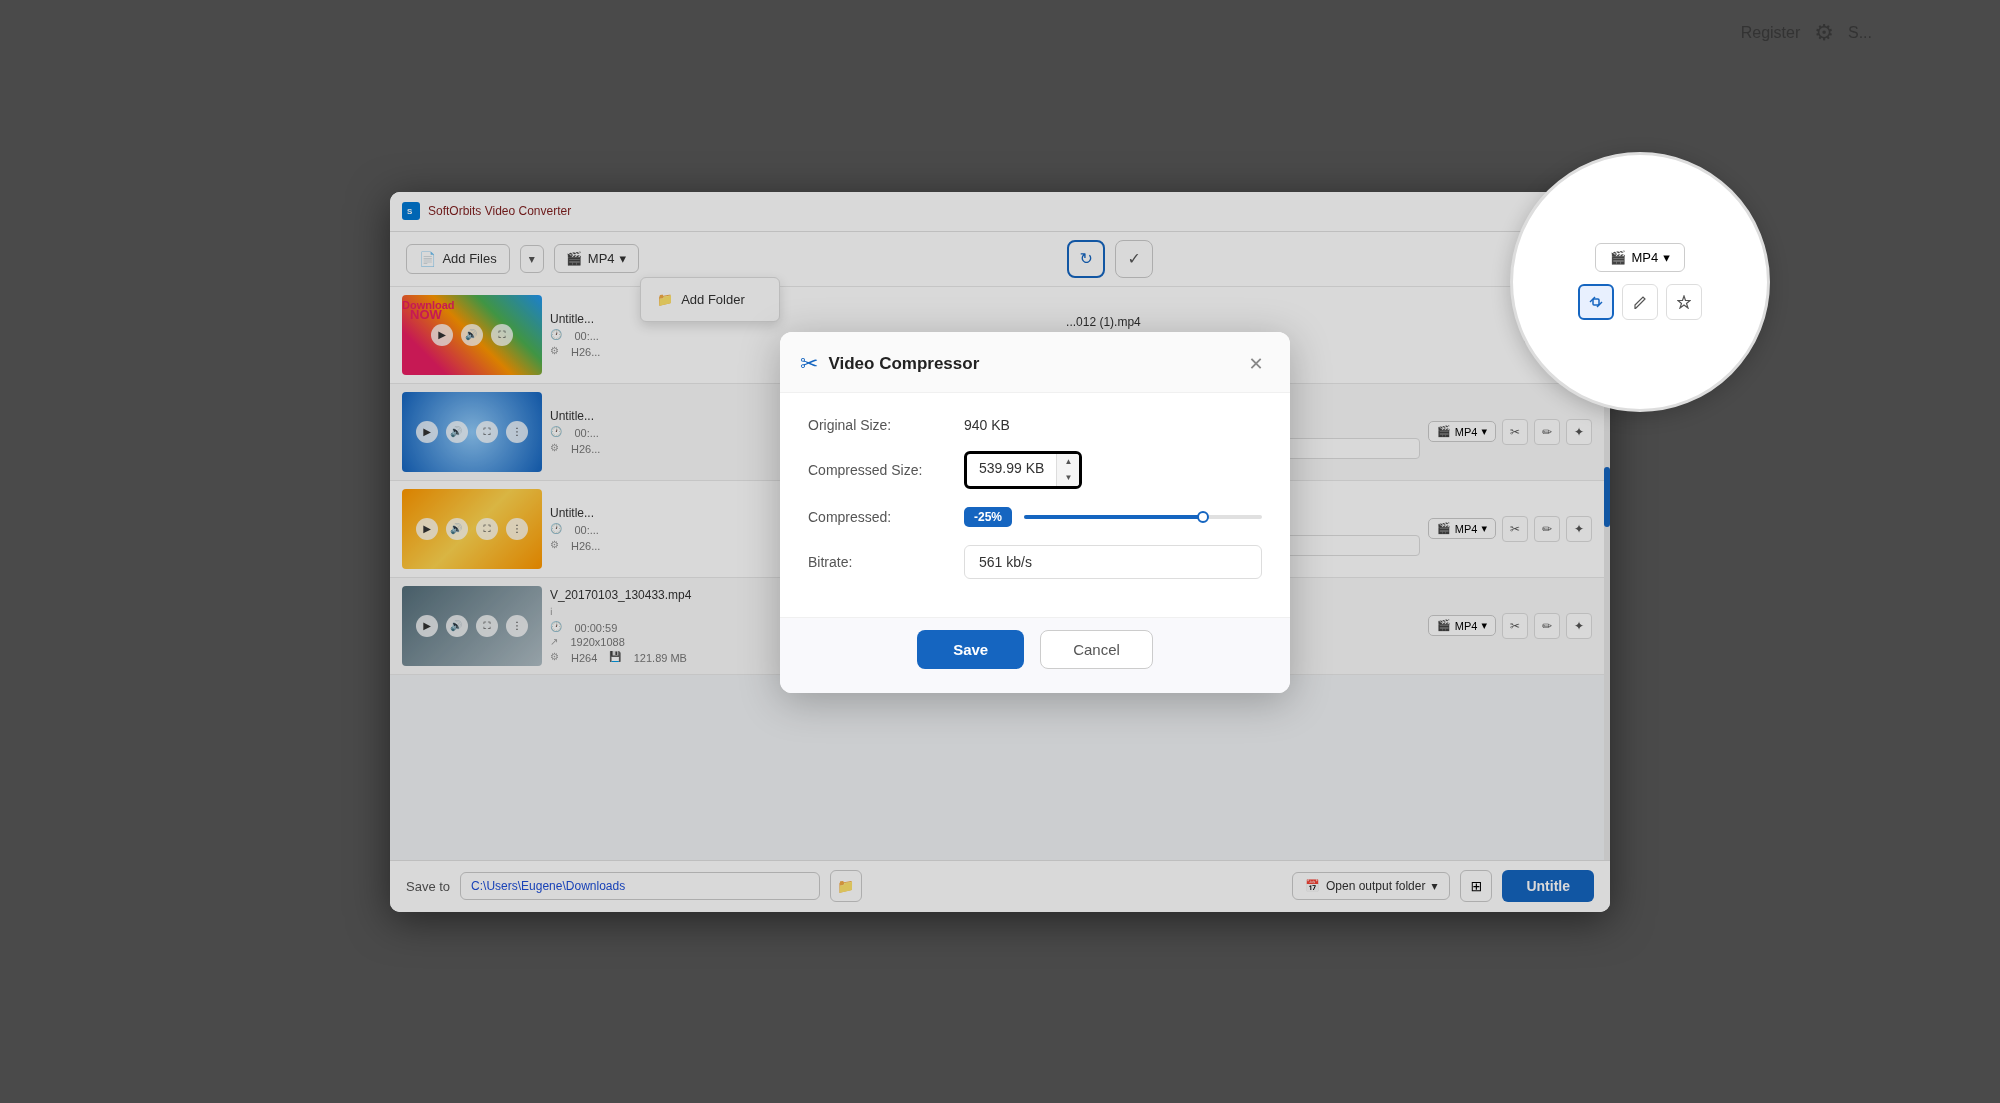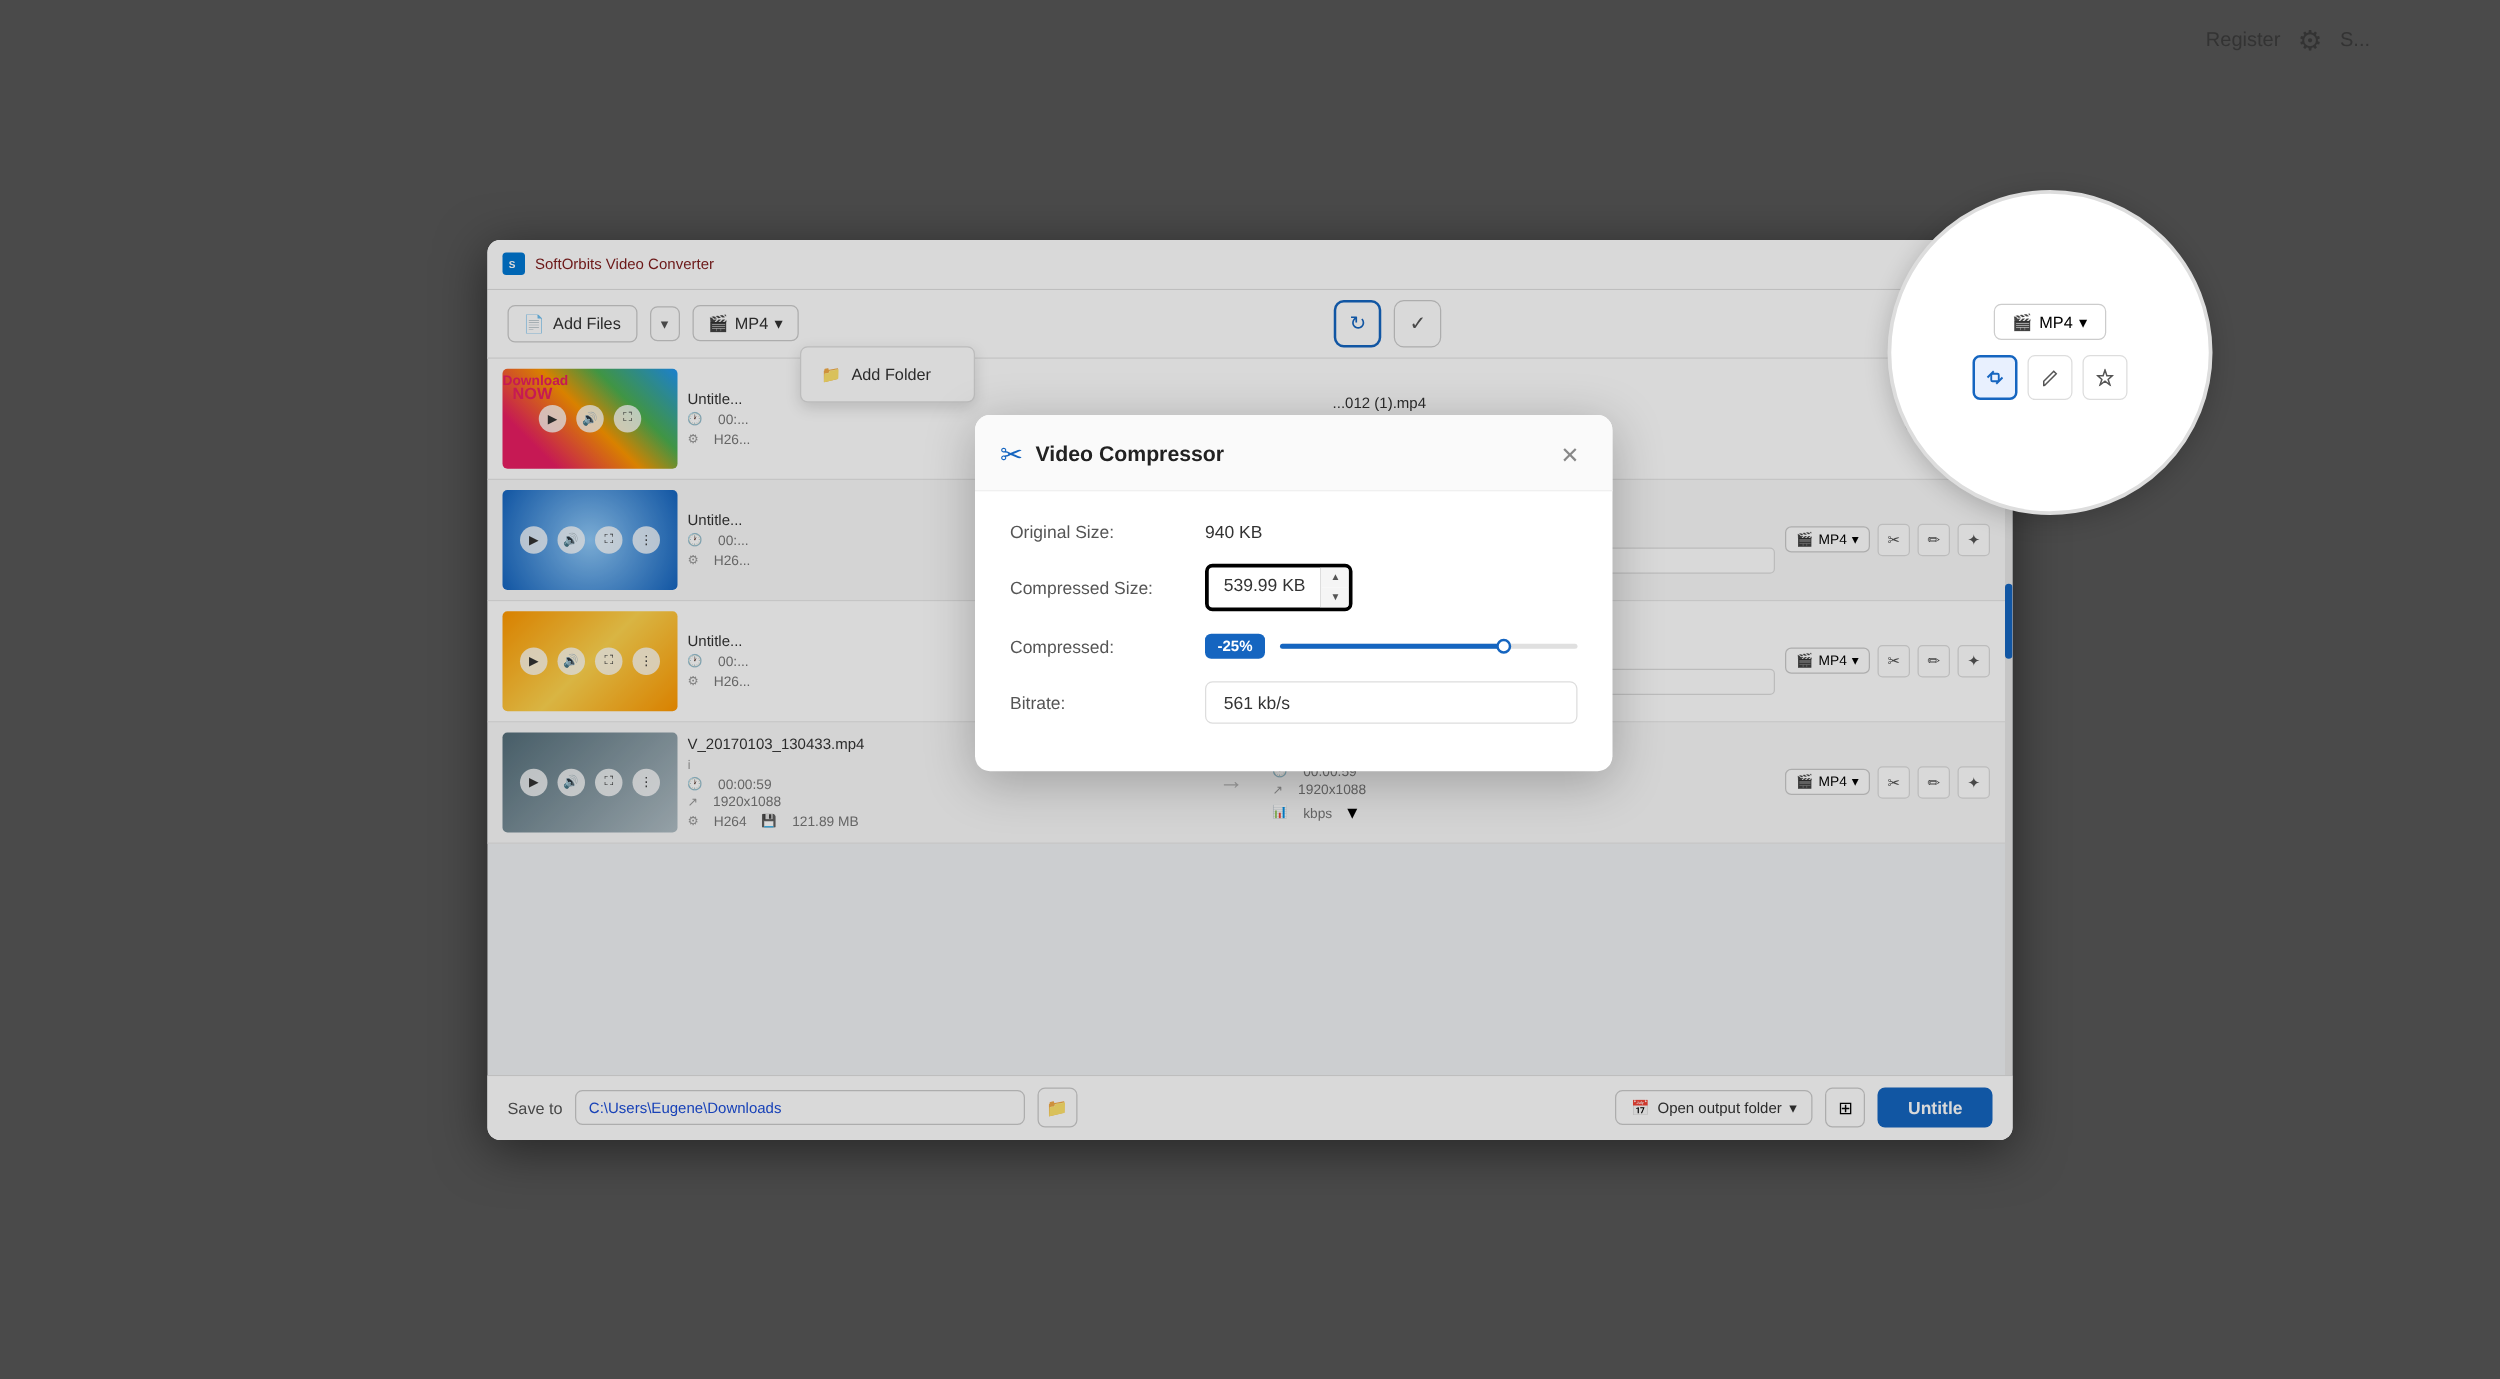--- a/index.html
+++ b/index.html
@@ -680,21 +680,21 @@
       left: 0;
     }
 
     .file-row-last {
       background: #fff;
     }
   </style>
 </head>
 <body>
 
-<div style="position:absolute; top:20px; right:104px; display:flex; align-items:center; gap:14px; z-index:0;">
+<div style="position:absolute; top:20px; right:128px; display:flex; align-items:center; gap:14px; z-index:0;">
   <span style="font-size:16px; color:#333; font-weight:500; cursor:pointer;">Register</span>
   <span style="font-size:22px; color:#333; cursor:pointer;">⚙</span>
   <span style="font-size:16px; color:#333; font-weight:500;">S...</span>
 </div>
 
 <div class="app-window">
 
   <div class="title-bar">
     <div class="title-bar-logo">
       <svg width="12" height="12" viewBox="0 0 12 12">
@@ -1001,20 +1001,24 @@
             </div>
           </div>
         </div>
 
         <div class="form-row">
           <span class="form-label">Bitrate:</span>
           <input class="bitrate-input" type="text" value="561 kb/s" style="">
         </div>
 
       </div>
+      <div class="dialog-footer">
+        <button class="btn-save">Save</button>
+        <button class="btn-cancel">Cancel</button>
+      </div>
     </div>
 
     <div class="magnifier">
       <div class="mag-toolbar">
         <div class="mag-format-badge">
           <span>🎬</span>
           <span>MP4</span>
           <span>▾</span>
         </div>
         <div class="mag-icons-row">

